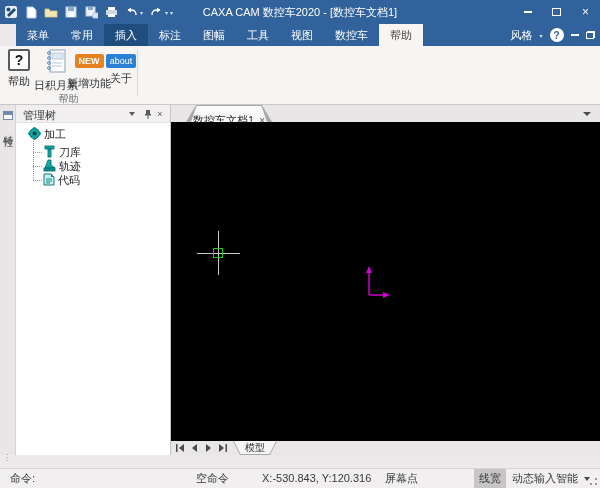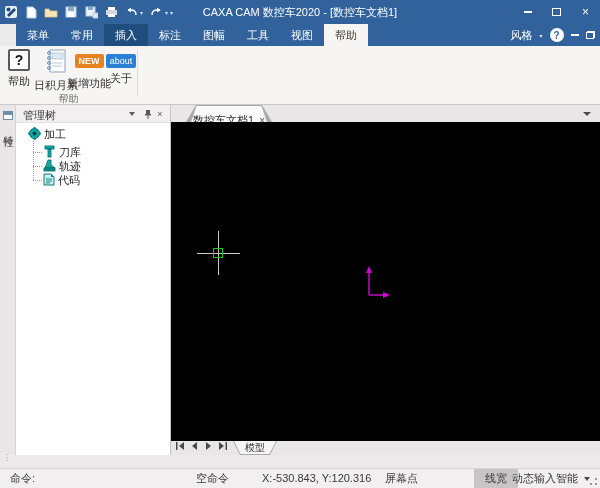--- a/index.html
+++ b/index.html
@@ -70,34 +70,34 @@
   .doctab-label { font-size:11px; color:#2e2e2e; }
   .doctab-x { font-size:10px; color:#555; }
   .tabbar-drop { position:absolute; right:9px; top:7px; width:0; height:0; border-left:4px solid transparent; border-right:4px solid transparent; border-top:4px solid #4a4a4a; }
 
   .canvas { position:absolute; left:171px; top:122px; width:429px; height:319px; background:#000; }
   .ch-h { position:absolute; left:26px; top:131px; width:43px; height:1px; background:#c9c9c9; }
   .ch-v { position:absolute; left:47px; top:109px; width:1px; height:44px; background:#c9c9c9; }
   .pickbox { position:absolute; left:42px; top:126px; width:10px; height:10px; border:1px solid #21c521; background:transparent; }
   .axis-svg { position:absolute; left:190px; top:140px; }
 
-  .bottomrow { position:absolute; left:171px; top:441px; width:429px; height:14px; background:#e9e6e7; display:flex; }
+  .bottomrow { position:absolute; left:171px; top:441px; width:429px; height:14px; background:#e9e6e7; display:flex; align-items:center; }
   .nav-ic { width:10px; height:10px; margin-left:4px; display:flex; align-items:center; justify-content:center; }
   .modeltab-outer { position:relative; margin-left:6px; width:44px; height:14px; background:#a9a7a8; clip-path:polygon(0 0, 100% 0, calc(100% - 7px) 100%, 7px 100%); }
   .modeltab-inner { position:absolute; left:1px; top:0; width:42px; height:13px; background:#f6f4f5; clip-path:polygon(0 0, 100% 0, calc(100% - 6.5px) 100%, 6.5px 100%); display:flex; align-items:center; justify-content:center; }
   .modeltab-label { font-size:10px; color:#2e2e2e; }
 
   
   .band { position:absolute; left:0; top:455px; width:600px; height:13px; background:#ece9ea; }
   .band-handle { position:absolute; left:3px; top:1px; color:#9a9a9a; font-size:8px; line-height:3px; }
   .statusbar { position:absolute; left:0; top:468px; width:600px; height:20px; background:#f1eff0; border-top:1px solid #d7d5d6; color:#3a3a3a; }
   .sb { position:absolute; top:0; line-height:19px; font-size:11px; white-space:nowrap; }
   .sb-cmd { left:10px; } .sb-empty { left:196px; } .sb-coords { left:262px; }
   .sb-screen { left:385px; } .sb-ortho { left:477px; }
-  .sb-lw { left:474px; padding:0 11px; background:#c7c5c6; }
+  .sb-lw { left:474px; padding:0 5px; background:#c7c5c6; }
   .sb-dyn { left:512px; } .sb-smart { left:556px; }
   .sb-drop { position:absolute; left:584px; top:8px; width:0; height:0; border-left:3.5px solid transparent; border-right:3.5px solid transparent; border-top:4px solid #4a4a4a; }
   .grip { position:absolute; right:2px; bottom:2px; width:9px; height:9px;
           background:radial-gradient(circle 1px at 7px 2px,#9a9a9a 99%,transparent),
                      radial-gradient(circle 1px at 7px 7px,#9a9a9a 99%,transparent),
                      radial-gradient(circle 1px at 2px 7px,#9a9a9a 99%,transparent); }
 </style>
 </head>
 <body>
 
@@ -172,20 +172,21 @@
   </div>
 
   <div class="menurow">
     <span class="menutab">菜单</span>
     <span class="menutab">常用</span>
     <span class="menutab hover">插入</span>
     <span class="menutab">标注</span>
     <span class="menutab">图幅</span>
     <span class="menutab">工具</span>
     <span class="menutab">视图</span>
+    <span class="menutab">数控车</span>
     <span class="menutab active">帮助</span>
     <span class="menurow-right">
       <span class="style-label">风格</span>
       <span class="mini-arrow">▾</span>
       <span class="help-circle">?</span>
       <span class="doc-min"></span>
       <span class="glyph-restore"></span>
       <span class="doc-close">×</span>
     </span>
   </div>

